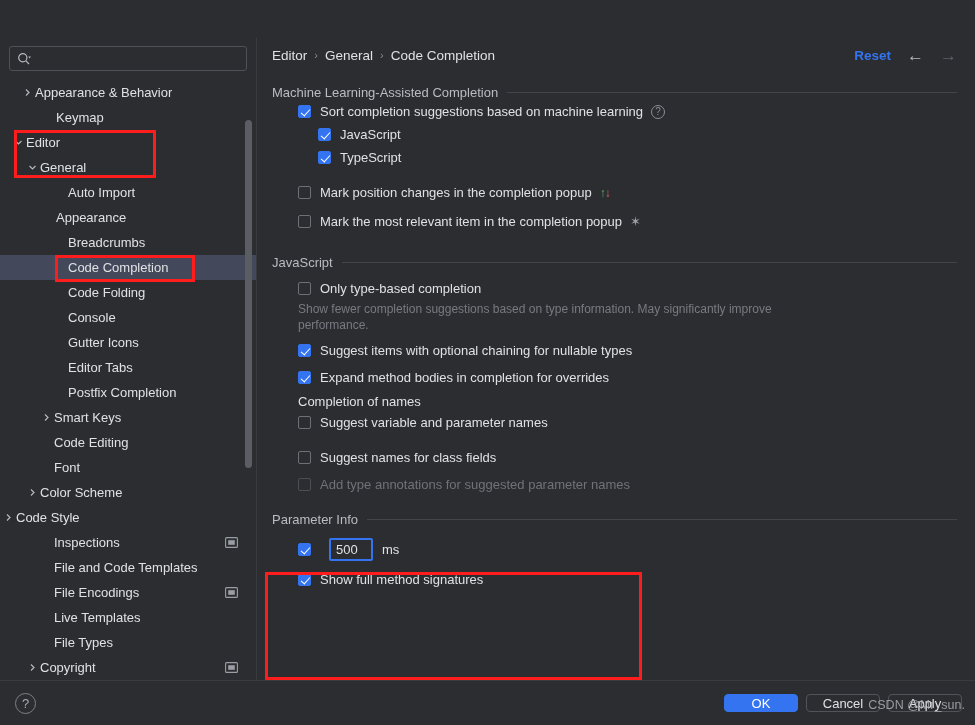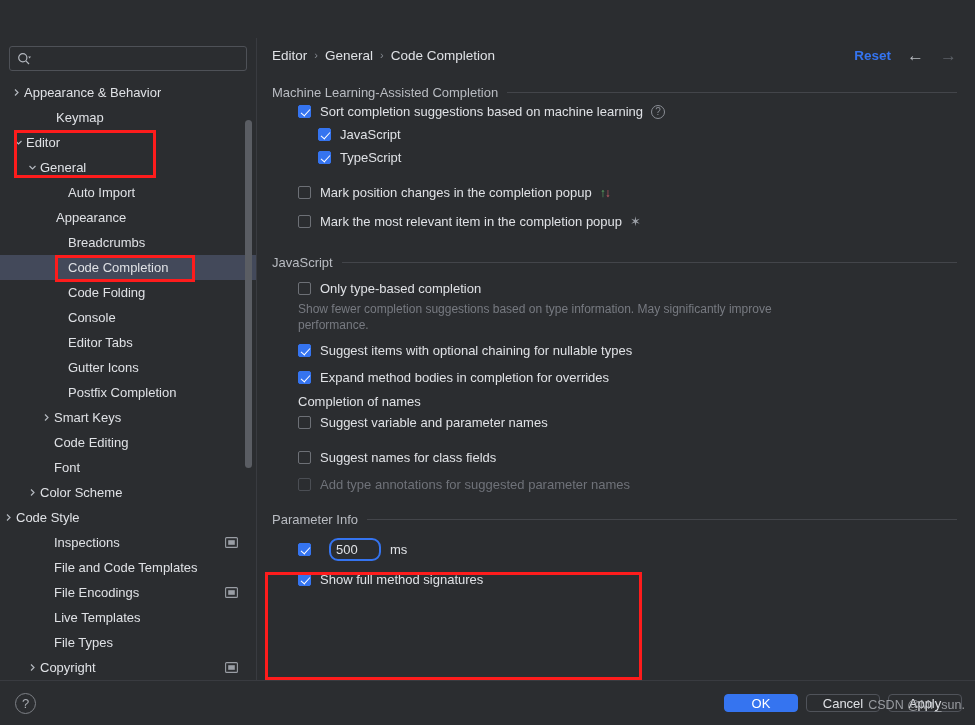--- a/index.html
+++ b/index.html
@@ -119,22 +119,22 @@
   .arrow-dn { color: #d0606a; }
   .star-icon { margin-left: 8px; color: #9a9ea5; font-size: 13px; }
 
   .hint {
     font-size: 12px; color: #777a81; line-height: 16px;
     margin: 1px 0 6px 26px; max-width: 520px;
   }
   .subhead { font-size: 13px; color: #dfe1e5; margin: 5px 0 2px 26px; }
 
   .ms-input {
-    width: 52px; height: 23px; background: #2b2d30;
-    border: 2px solid #3574f0; border-radius: 9px;
+    width: 44px; height: 23px; background: #2b2d30;
+    border: 2px solid #3574f0; border-radius: 2px;
     color: #dfe1e5; font-size: 13px; font-family: "Liberation Sans", sans-serif;
     padding: 0 5px; outline: none; margin: 0 9px;
   }
   .ms-label { font-size: 13px; color: #dfe1e5; }
 
   
   .redbox { position: absolute; border: 3px solid #fe1c1c; pointer-events: none; z-index: 30; }
 
   
   .footer {
@@ -177,21 +177,21 @@
             <svg width="14" height="14" viewBox="0 0 14 14">
               <circle cx="5.8" cy="5.8" r="4.1" fill="none" stroke="#b4b8bf" stroke-width="1.2"></circle>
               <line x1="8.9" y1="8.9" x2="12" y2="12" stroke="#b4b8bf" stroke-width="1.2"></line>
               <polygon points="11.2,4.6 14,4.6 12.6,6.6" fill="#b4b8bf"></polygon>
             </svg>
           </span>
           <input class="search-input" type="text" placeholder="" style="">
         </div>
       </div>
       <div class="tree">
-          <div class="tree-row" style="padding-left: 8px;">
+          <div class="tree-row" style="padding-left: 19px;">
             <span class="arrow">
               <svg width="9" height="9" viewBox="0 0 9 9">
                 <polyline points="3,1.5 6,4.5 3,7.5" fill="none" stroke="#b4b8bf" stroke-width="1.2"></polyline>
               </svg>
             </span>
             <span class="lbl">Appearance &amp; Behavior</span>
           </div>
           <div class="tree-row" style="padding-left: 40px;">
             <span class="arrow"></span>
             <span class="lbl">Keymap</span>
@@ -231,25 +231,25 @@
           <div class="tree-row" style="padding-left: 52px;">
             <span class="arrow"></span>
             <span class="lbl">Code Folding</span>
           </div>
           <div class="tree-row" style="padding-left: 52px;">
             <span class="arrow"></span>
             <span class="lbl">Console</span>
           </div>
           <div class="tree-row" style="padding-left: 52px;">
             <span class="arrow"></span>
+            <span class="lbl">Gutter Icons</span>
+          </div>
+          <div class="tree-row" style="padding-left: 52px;">
+            <span class="arrow"></span>
             <span class="lbl">Editor Tabs</span>
-          </div>
-          <div class="tree-row" style="padding-left: 52px;">
-            <span class="arrow"></span>
-            <span class="lbl">Gutter Icons</span>
           </div>
           <div class="tree-row" style="padding-left: 52px;">
             <span class="arrow"></span>
             <span class="lbl">Postfix Completion</span>
           </div>
           <div class="tree-row" style="padding-left: 38px;">
             <span class="arrow">
               <svg width="9" height="9" viewBox="0 0 9 9">
                 <polyline points="3,1.5 6,4.5 3,7.5" fill="none" stroke="#b4b8bf" stroke-width="1.2"></polyline>
               </svg>

